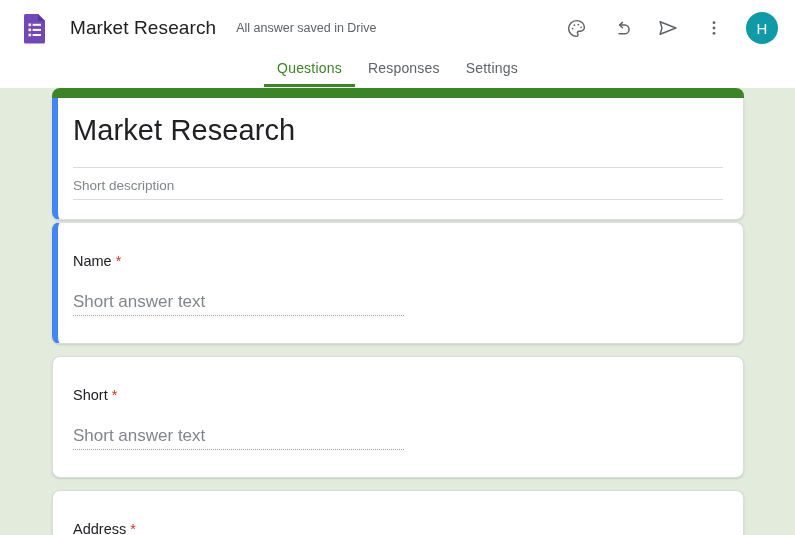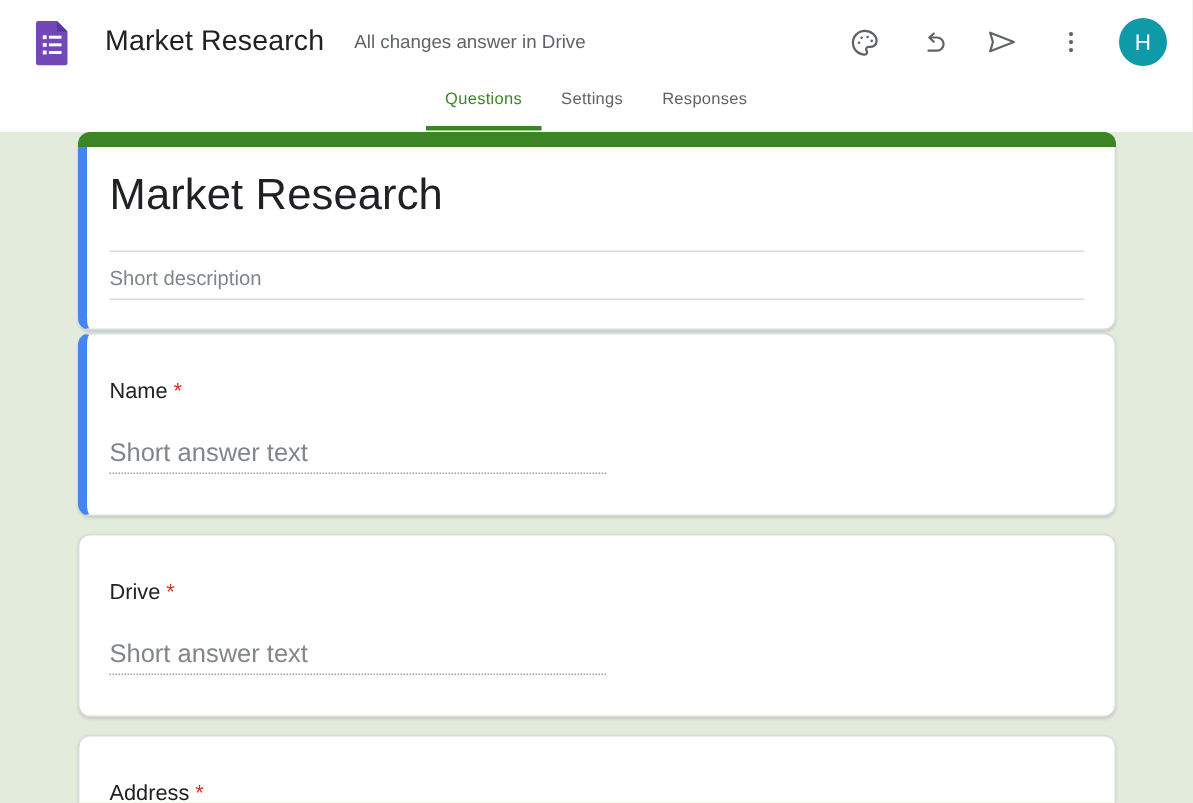--- a/index.html
+++ b/index.html
@@ -94,21 +94,21 @@
   .tabs {
     position: absolute;
     top: 56px; left: 0;
     width: 795px;
     height: 32px;
     display: flex;
     justify-content: center;
     align-items: flex-start;
   }
   .tab {
-    font-size: 11px;
+    font-size: 14px;
     color: #5f6368;
     padding: 4px 13px 0 13px;
     height: 31px;
     box-sizing: border-box;
     cursor: pointer;
     letter-spacing: .2px;
     white-space: nowrap;
     border-bottom: 3px solid transparent;
     text-align: right;
   }
@@ -242,21 +242,21 @@
         <rect x="14.6" y="12.8" width="8.4" height="2" fill="#ffffff"></rect>
         <rect x="10.5" y="17.6" width="2.6" height="2.6" fill="#ffffff"></rect>
         <rect x="14.6" y="17.9" width="8.4" height="2" fill="#ffffff"></rect>
         <rect x="10.5" y="22.7" width="2.6" height="2.6" fill="#ffffff"></rect>
         <rect x="14.6" y="23" width="8.4" height="2" fill="#ffffff"></rect>
       </svg>
     </div>
 
     <div class="doc-title">Market Research</div>
 
-    <div class="save-status">All changes answer in Drive</div>
+    <div class="save-status">All answer saved in Drive</div>
 
     <div class="appbar-actions">
 
       <button class="icon-btn">
         <span>
           <svg width="21" height="21" viewBox="0 0 24 24" fill="none" stroke="#5f6368" stroke-width="1.7" stroke-linecap="round" stroke-linejoin="round">
             <path d="M12 3a9 9 0 1 0 0 18 1.8 1.8 0 0 0 1.4-2.9 1.8 1.8 0 0 1 1.4-2.9h1.7A4.5 4.5 0 0 0 21 10.5C21 6.36 16.97 3 12 3Z"></path>
             <circle cx="7.6" cy="12" r="1" fill="#5f6368" stroke="none"></circle>
             <circle cx="9.6" cy="8.2" r="1" fill="#5f6368" stroke="none"></circle>
             <circle cx="14.2" cy="7.6" r="1" fill="#5f6368" stroke="none"></circle>
@@ -291,22 +291,22 @@
           </svg>
         </span>
       </button>
 
       <div class="avatar">H</div>
     </div>
   </div>
 
   <div class="tabs">
     <div class="tab active">Questions</div>
+    <div class="tab">Responses</div>
     <div class="tab">Settings</div>
-    <div class="tab">Responses</div>
   </div>
 </div>
 
 <div class="form-area">
 
   <div class="theme-bar"></div>
 
   <div class="card header-card selected" style="top:10px;">
     <div class="form-title">Market Research</div>
     <div class="title-rule"></div>
@@ -317,21 +317,21 @@
   <div class="card q-card selected" style="top:134px;">
     <div class="q-label">
       <span>Name</span><span class="req-star">*</span>
     </div>
     <div class="q-answer">Short answer text</div>
     <div class="q-dots"></div>
   </div>
 
   <div class="card q-card" style="top:268px;">
     <div class="q-label">
-      <span>Drive</span><span class="req-star">*</span>
+      <span>Short</span><span class="req-star">*</span>
     </div>
     <div class="q-answer">Short answer text</div>
     <div class="q-dots"></div>
   </div>
 
   <div class="card q-card" style="top:402px;">
     <div class="q-label">
       <span>Address</span><span class="req-star">*</span>
     </div>
 

